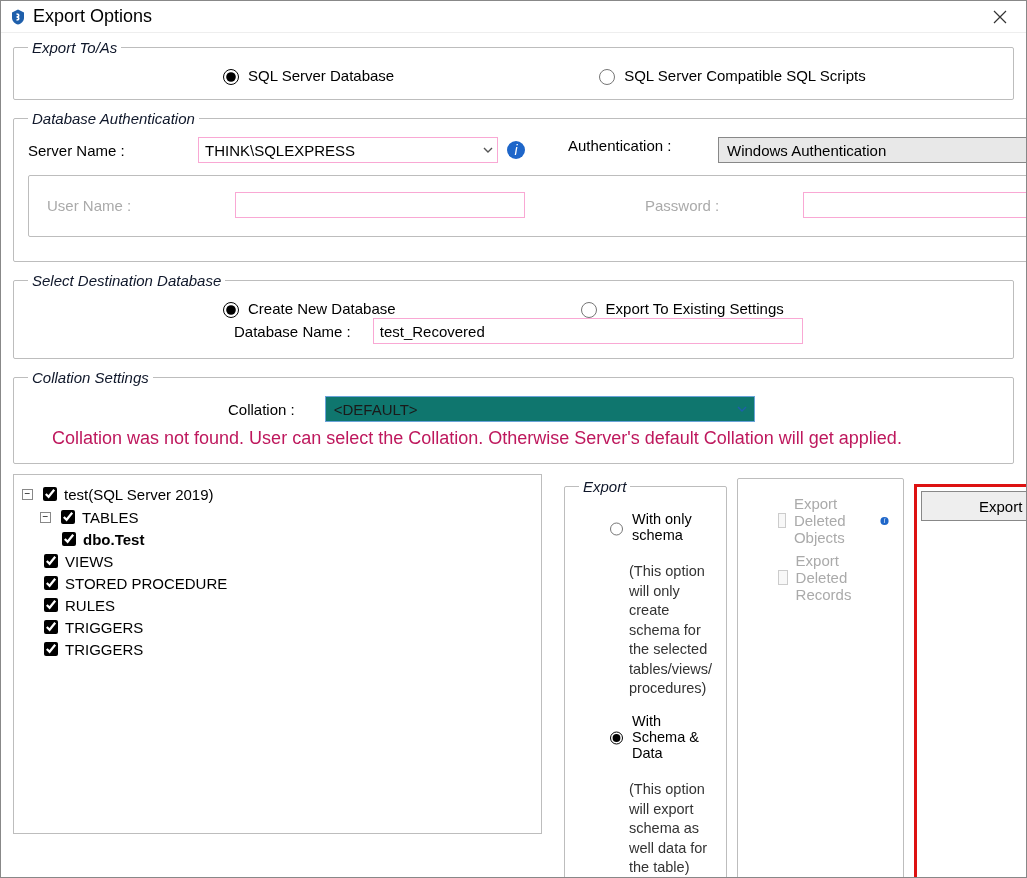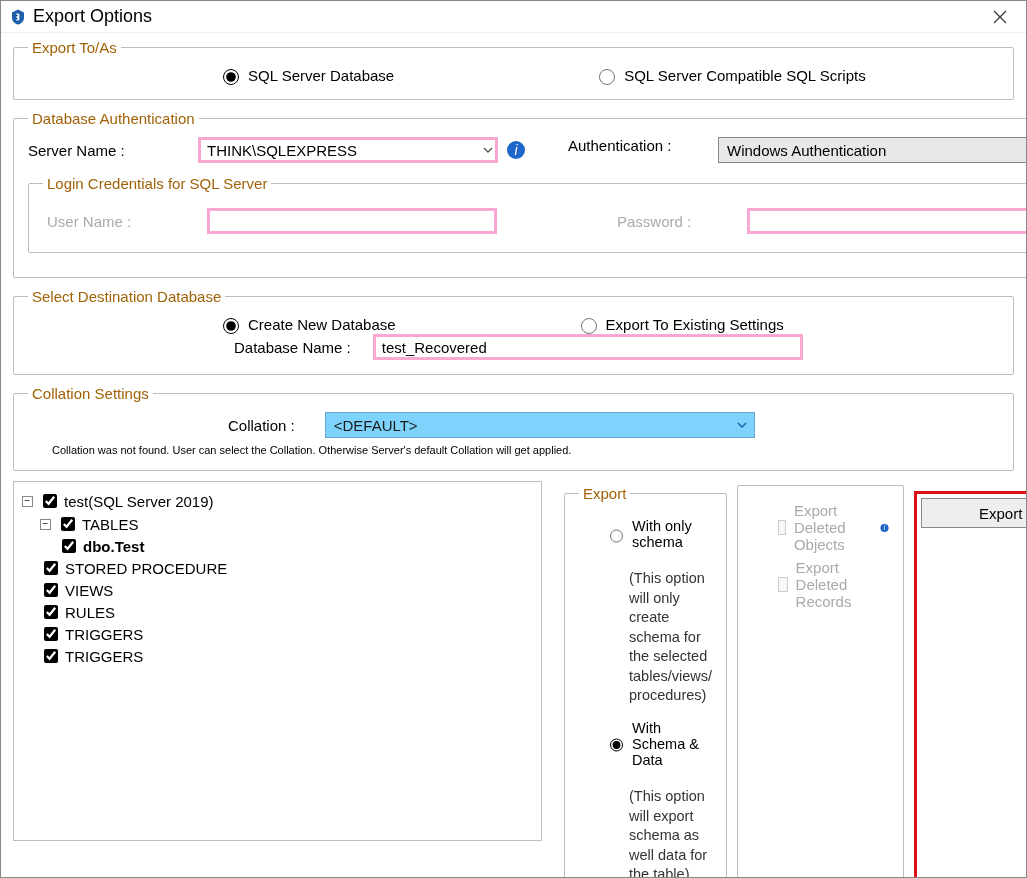--- a/index.html
+++ b/index.html
@@ -5,44 +5,44 @@
   * { box-sizing: border-box; font-family: "Segoe UI", Tahoma, sans-serif; }
   body { margin: 0; padding: 0; background: #fff; color: #000; font-size: 15px; }
   .window { width: 1027px; height: 878px; border: 1px solid #888; display: flex; flex-direction: column; }
   .titlebar { height: 32px; display: flex; align-items: center; padding: 0 8px; border-bottom: 1px solid #eee; }
   .titlebar .icon-app { width: 18px; height: 18px; margin-right: 6px; }
   .titlebar .title { flex: 1; font-size: 18px; }
   .titlebar .close { width: 36px; height: 28px; display: flex; align-items: center; justify-content: center; cursor: pointer; }
   .content { flex: 1; padding: 6px 12px 10px 12px; overflow: hidden; }
   fieldset { border: 1px solid #bdbdbd; border-radius: 2px; margin: 4px 0 10px 0; padding: 10px 14px 14px 14px; }
   fieldset.nomargin { margin-top: 0; }
-  legend { padding: 0 4px; font-size: 15px; color: #a16207; }
+  legend { padding: 0 4px; font-size: 15px; color: #0f172a; font-style: italic; }
   .radio-row { display: flex; gap: 200px; padding-left: 190px; }
   .radio-row2 { display: flex; gap: 180px; padding-left: 190px; }
   .radio { display: inline-flex; align-items: center; gap: 6px; cursor: pointer; }
   .radio input { width: 16px; height: 16px; accent-color: #000; }
   .label { margin-right: 10px; }
   .label-muted { color: #aaa; }
-  input[type=text], .txt { height: 26px; border: 3px solid #f9a8d4; padding: 2px 6px; font-size: 15px; background: #fff; }
+  input[type=text], .txt { height: 26px; border: 1px solid #f9a8d4; padding: 2px 6px; font-size: 15px; background: #fff; }
   .combo { position: relative; display: inline-block; }
   .combo input { padding-right: 22px; }
   .combo .chev { position: absolute; right: 4px; top: 50%; transform: translateY(-50%); pointer-events: none; }
   .select { height: 26px; border: 1px solid #888; background: #e8e8e8; display: inline-flex; align-items: center; padding: 0 22px 0 8px; position: relative; font-size: 15px; }
   .select .chev { position: absolute; right: 6px; top: 50%; transform: translateY(-50%); }
-  .select.blue { background: #7dd3fc; border-color: #6aa3d9; color: #1a1a1a; }
+  .select.blue { background: #0f766e; border-color: #6aa3d9; color: #1a1a1a; }
   .info-icon { width: 20px; height: 20px; margin-left: 8px; }
   .auth-row { display: flex; align-items: center; gap: 0; }
   .auth-row .col1 { display: flex; align-items: center; width: 540px; }
   .auth-row .col2 { display: flex; align-items: flex-start; }
   .login-fs { margin-top: 12px; }
   .login-inner { display: flex; gap: 120px; padding: 6px 0 4px 4px; }
-  .login-inner .pair { display: flex; align-items: center; gap: 0; }
+  .login-inner .pair { display: flex; align-items: center; gap: 28px; }
   .dest-row2 { display: flex; align-items: center; margin-top: 0; padding-left: 206px; gap: 12px; }
   .collation-row { display: flex; align-items: center; padding-left: 200px; gap: 20px; }
-  .collation-note { color: #000000; font-size: 11px; margin-top: 6px; padding-left: 24px; }
+  .collation-note { color: #be185d; font-size: 18px; margin-top: 6px; padding-left: 24px; }
   .bottom { display: flex; gap: 22px; }
   .tree-panel { flex: 1; border: 1px solid #bdbdbd; height: 360px; overflow: auto; padding: 6px 8px; font-size: 15px; }
   .tree ul { list-style: none; margin: 0; padding-left: 18px; }
   .tree > ul { padding-left: 0; }
   .tree li { margin: 2px 0; white-space: nowrap; }
   .node { display: inline-flex; align-items: center; gap: 4px; }
   .tgl { width: 11px; height: 11px; border: 1px solid #888; display: inline-flex; align-items: center; justify-content: center; font-size: 10px; line-height: 1; cursor: pointer; background: #fff; margin-right: 2px; }
   .cb { width: 14px; height: 14px; accent-color: #000; }
   .bold { font-weight: 700; }
   .right-col { width: 450px; display: flex; flex-direction: row; gap: 10px; }
@@ -111,21 +111,20 @@
           <span class="select" style="width:328px">
             <span>Windows Authentication</span>
             <svg class="chev chev-svg" viewBox="0 0 12 12">
                 <path d="M2 4 L6 8 L10 4" stroke="#555" stroke-width="1.4" fill="none"></path>
               </svg>
           </span>
         </div>
       </div>
 
       <fieldset class="login-fs">
-        <legend>Login Credentials for SQL Server</legend>
         <div class="login-inner">
           <div class="pair">
             <span class="label label-muted" style="width:150px">User Name :</span>
             <input type="text" style="width: 290px;" disabled="" value="">
           </div>
           <div class="pair">
             <span class="label label-muted" style="width:120px">Password :</span>
             <input type="text" style="width: 290px;" disabled="" value="">
           </div>
         </div>
@@ -184,25 +183,25 @@
                   <li>
                     <span class="node">
                       <input type="checkbox" class="cb" checked="" style="">
                       <span class="bold">dbo.Test</span>
                     </span>
                   </li>
                 </ul>
               </li>
               <li><span class="node">
                     <input type="checkbox" class="cb" checked="" style="">
+                    <span>VIEWS</span>
+                  </span></li>
+              <li><span class="node">
+                    <input type="checkbox" class="cb" checked="" style="">
                     <span>STORED PROCEDURE</span>
-                  </span></li>
-              <li><span class="node">
-                    <input type="checkbox" class="cb" checked="" style="">
-                    <span>VIEWS</span>
                   </span></li>
               <li><span class="node">
                     <input type="checkbox" class="cb" checked="" style="">
                     <span>RULES</span>
                   </span></li>
               <li><span class="node">
                     <input type="checkbox" class="cb" checked="" style="">
                     <span>TRIGGERS</span>
                   </span></li>
               <li><span class="node">

